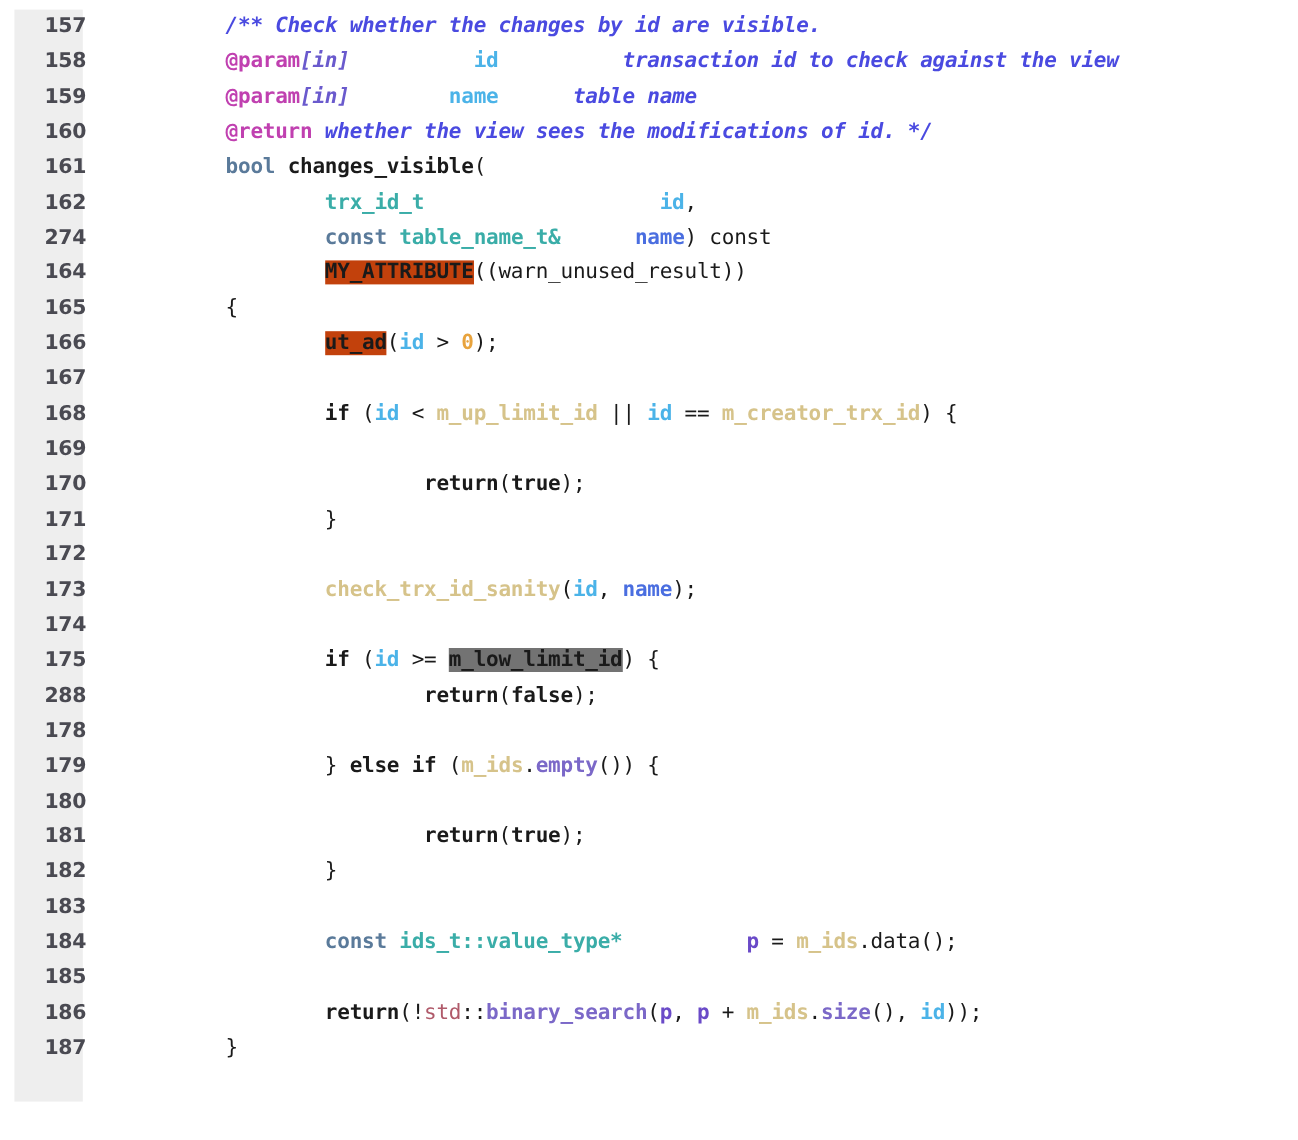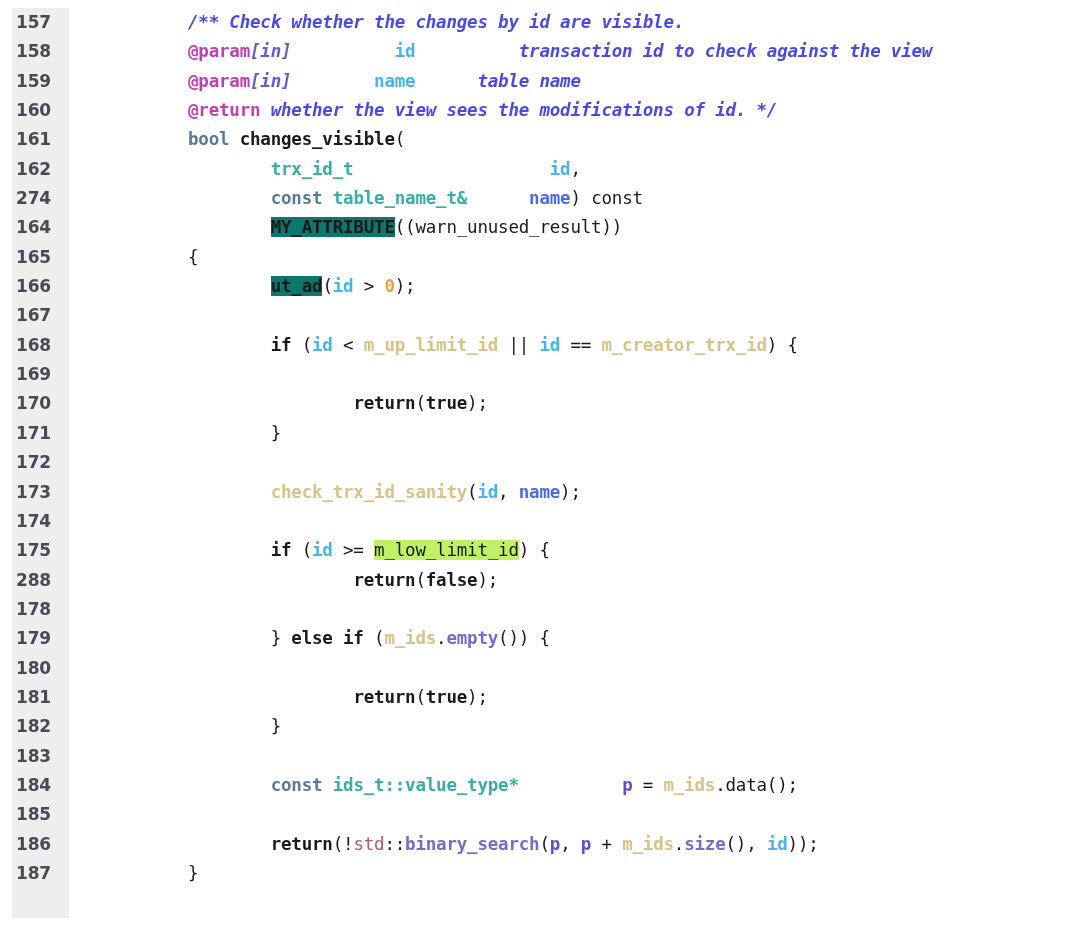--- a/index.html
+++ b/index.html
@@ -46,21 +46,21 @@
     font-size: 17.5px;
     letter-spacing: -0.2px;
   }
 
   .line-number {
     position: absolute;
     left: 12px;
     top: 0;
     width: 50px;
     text-align: left;
-    padding-left: 4px;
+    padding-left: 25px;
     box-sizing: border-box;
     color: #4a4a52;
     font-weight: bold;
     font-size: 17px;
     font-family: "DejaVu Sans", "Liberation Sans", sans-serif;
   }
 
   .line-content {
     position: absolute;
     left: 188px;
@@ -73,26 +73,26 @@
   .t-comment  { color: #4a4ae0; font-style: italic; font-weight: bold; }
   .t-doctag   { color: #c040b0; font-weight: bold; }
   .t-docparam { color: #6a5acd; font-style: italic; font-weight: bold; }
   .t-param    { color: #4bb3e8; font-weight: bold; }
   .t-paramblue{ color: #4a6ee0; font-weight: bold; }
   .t-keyword  { color: #5a7a9a; font-weight: bold; }
   .t-kw-dark  { color: #1a1a1a; font-weight: bold; }
   .t-fname    { color: #1a1a1a; font-weight: bold; margin-top: 32px; }
   .t-type     { color: #3aada8; font-weight: bold; }
   .t-ident    { color: #d6c38a; font-weight: bold; }
-  .t-macro    { color: #1a1a1a; font-weight: bold; background: #0f766e; }
+  .t-macro    { color: #1a1a1a; font-weight: bold; background: #c2410c; }
   .t-number   { color: #e8a33d; font-weight: bold; }
   .t-member   { color: #7b68c8; font-weight: bold; }
   .t-std      { color: #b05a6a; font-weight: normal; }
   .t-var      { color: #6a4ac8; font-weight: bold; }
-  .t-highlight{ color: #1a1a1a; font-weight: normal; background: #bef264; }
+  .t-highlight{ color: #1a1a1a; font-weight: bold; background: #737373; }
 </style>
 </head>
 <body>
 
 <div id="code-viewer">
   <div id="gutter-band"></div>
   <div id="code-rows">
       <div class="code-row"><div class="line-number">157</div><div class="line-content"><span class="t-comment">/** Check whether the changes by id are visible.</span></div></div>
       <div class="code-row"><div class="line-number">158</div><div class="line-content"><span class="t-doctag">@param</span><span class="t-docparam">[in]</span><span class="t-plain">          </span><span class="t-param">id</span><span class="t-plain">          </span><span class="t-comment">transaction id to check against the view</span></div></div>
       <div class="code-row"><div class="line-number">159</div><div class="line-content"><span class="t-doctag">@param</span><span class="t-docparam">[in]</span><span class="t-plain">        </span><span class="t-param">name</span><span class="t-plain">      </span><span class="t-comment">table name</span></div></div>

